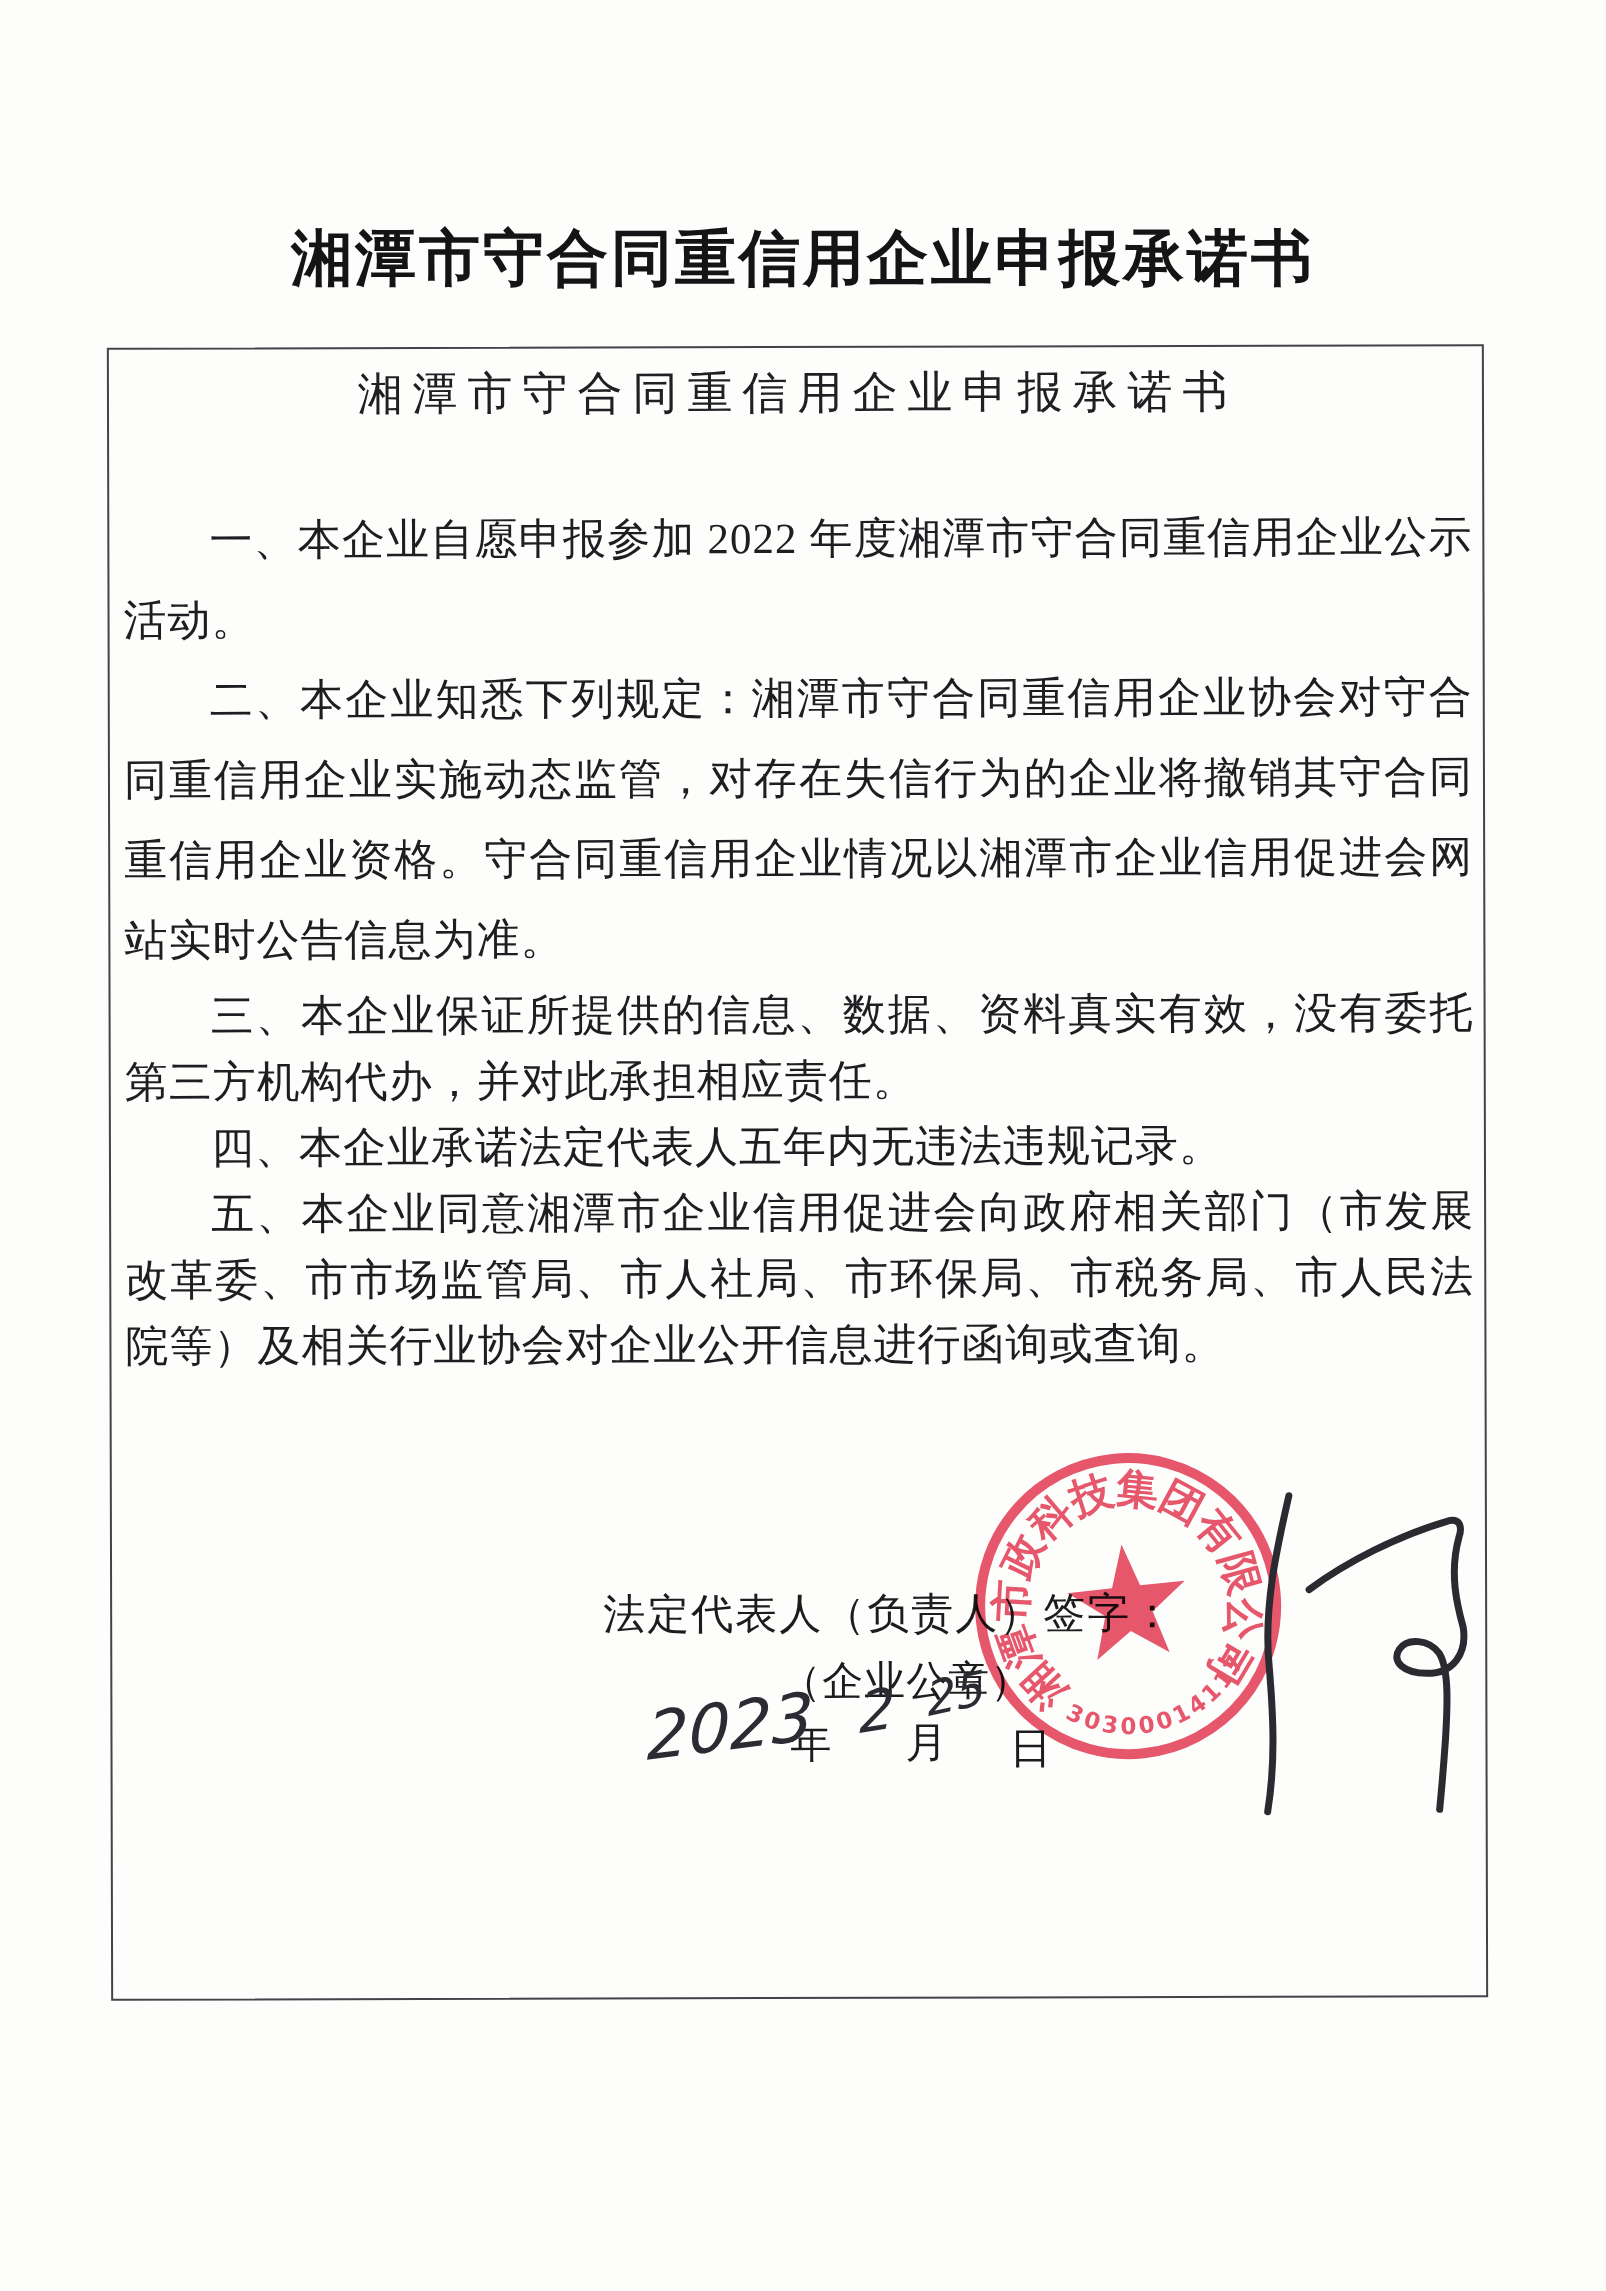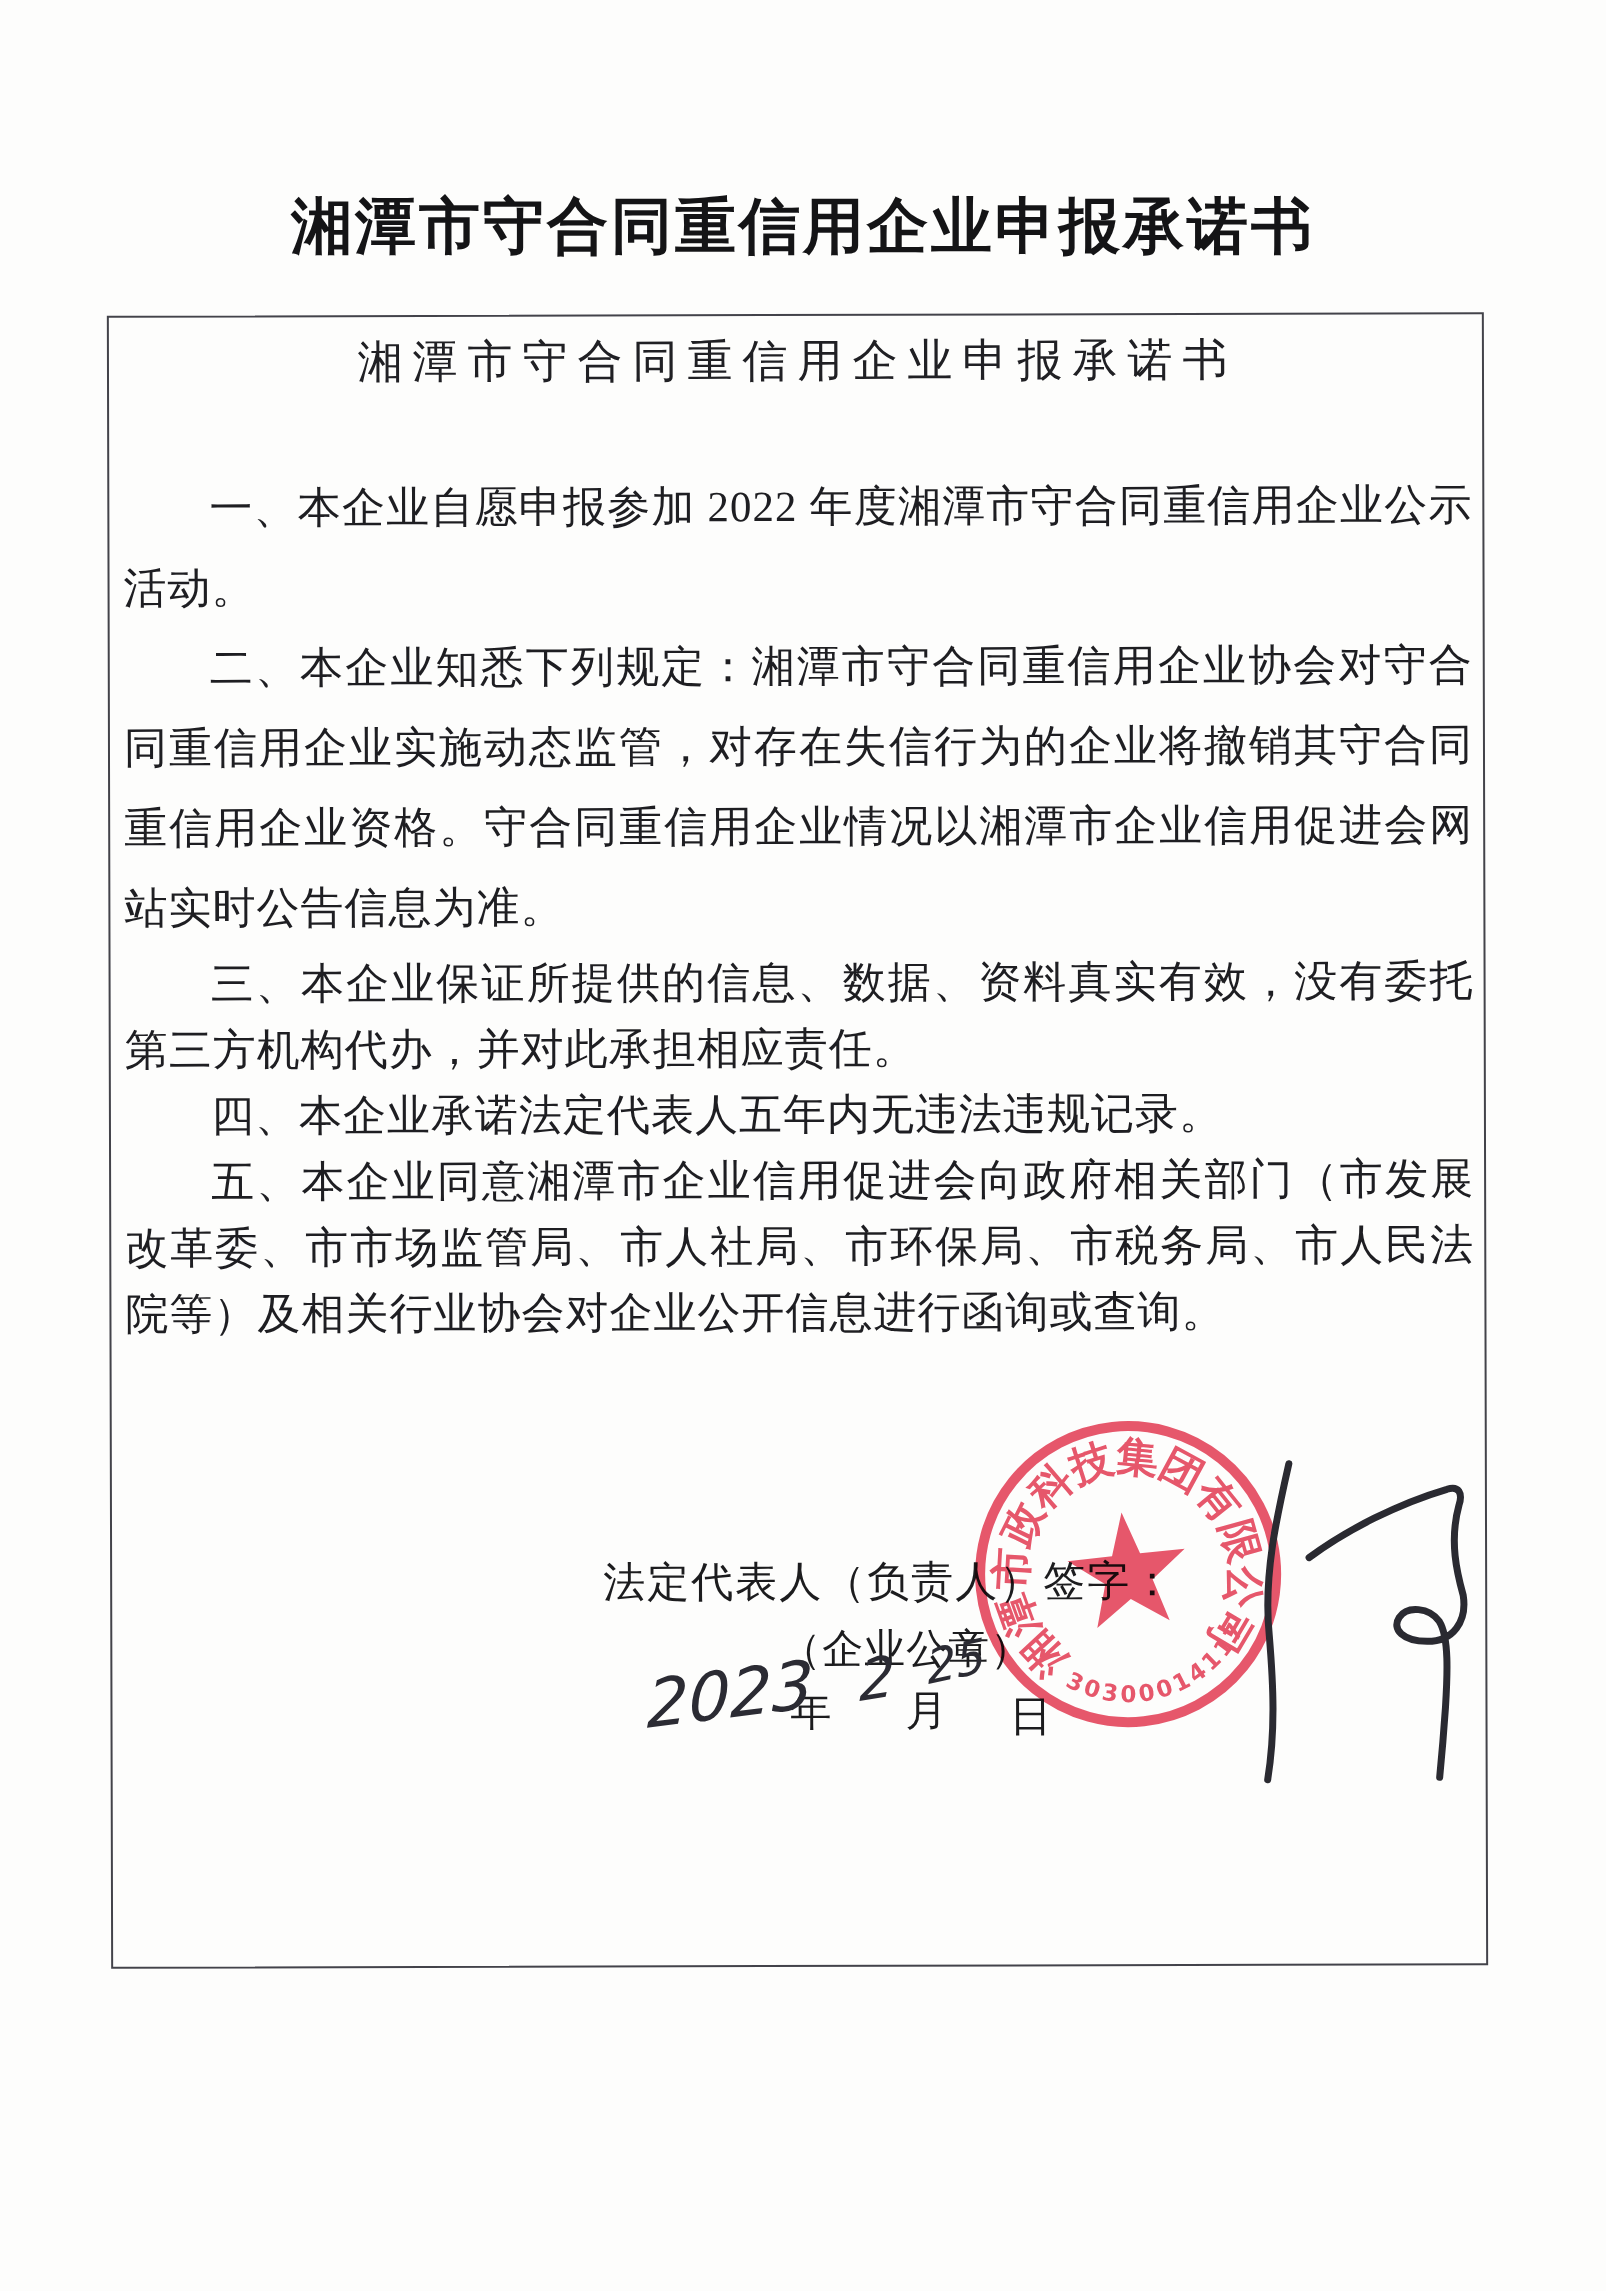--- a/index.html
+++ b/index.html
@@ -4,21 +4,21 @@
 <style>
   html,body{margin:0;padding:0;}
   body{
     width:1606px;height:2291px;
     background:#fdfdfc;
     font-family:"Liberation Serif","DejaVu Serif",serif;
     color:#1c1c1e;
     position:relative;
     overflow:hidden;
   }
-  .page{position:absolute;inset:0;}
+  .page{position:absolute;inset:0;margin-top:32px;}
   .main-title{
     position:absolute;
     top:186px;left:0;width:100%;
     text-align:center;
     font-size:61px;
     font-weight:700;
     letter-spacing:3px;
     color:#141416;
   }
   .box{

